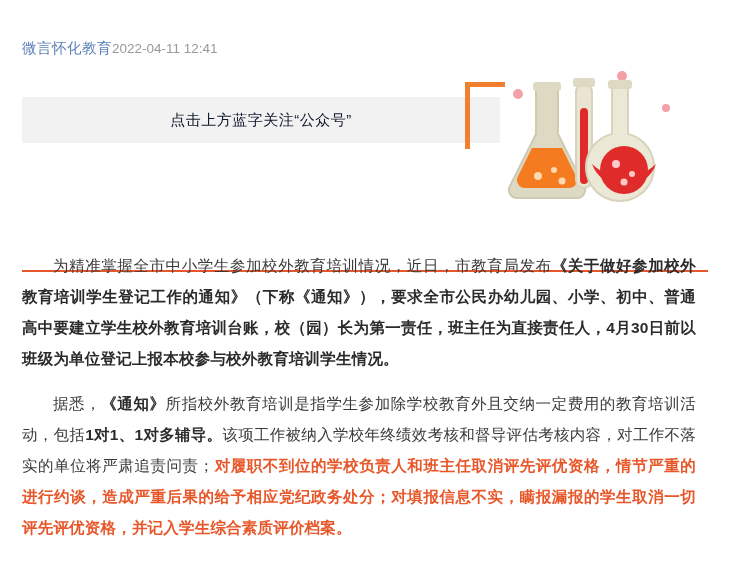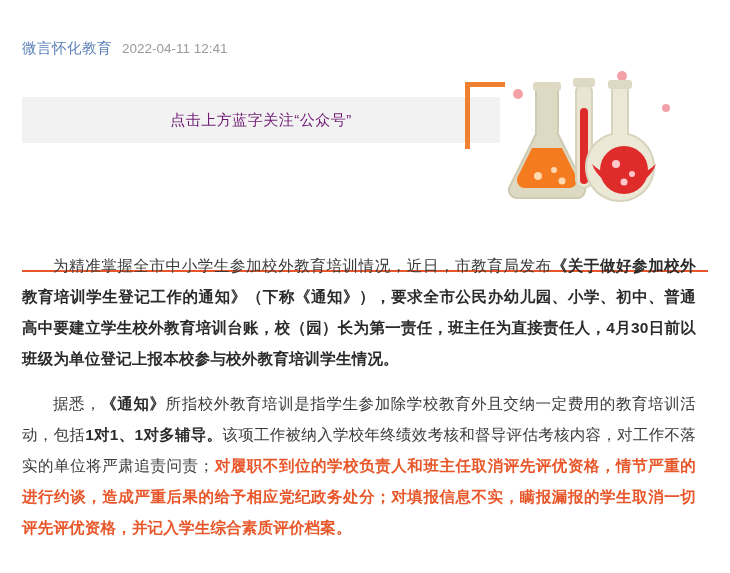--- a/index.html
+++ b/index.html
@@ -20,21 +20,20 @@
     background: #ffffff;
   }
 
   
   .header {
     position: absolute;
     left: 22px;
     top: 10px;
     display: flex;
     align-items: baseline;
-    gap: 10px;
   }
   .account-name {
     color: #5a7fb8;
     font-size: 14.5px;
     letter-spacing: 0.5px;
   }
   .timestamp {
     color: #9a9a9a;
     font-size: 13.5px;
     margin-top: 31px;
@@ -53,21 +52,21 @@
     left: 22px;
     top: 39px;
     width: 478px;
     height: 46px;
     background: #f2f2f2;
     display: flex;
     align-items: center;
     justify-content: center;
   }
   .banner-bar-text {
-    color: #701a75;
+    color: #0f172a;
     font-size: 15px;
     letter-spacing: 0.5px;
   }
 
   
   .bracket {
     position: absolute;
     left: 465px;
     top: 24px;
     width: 35px;

